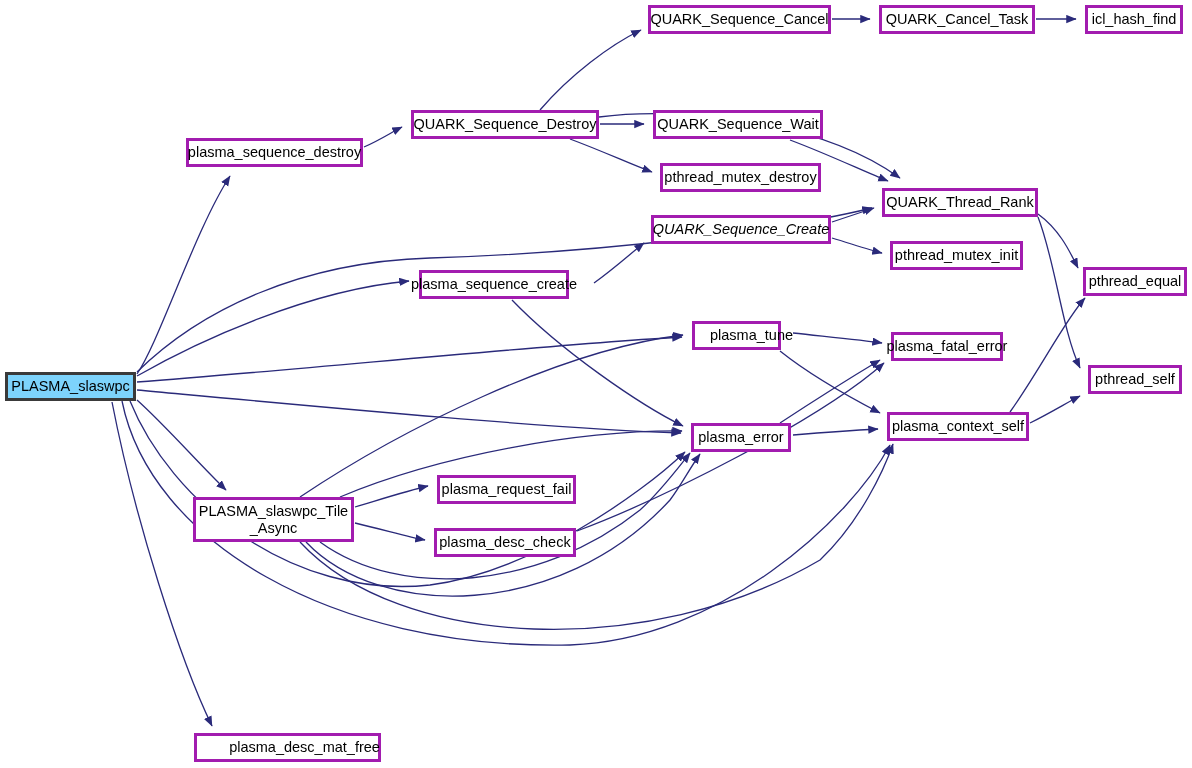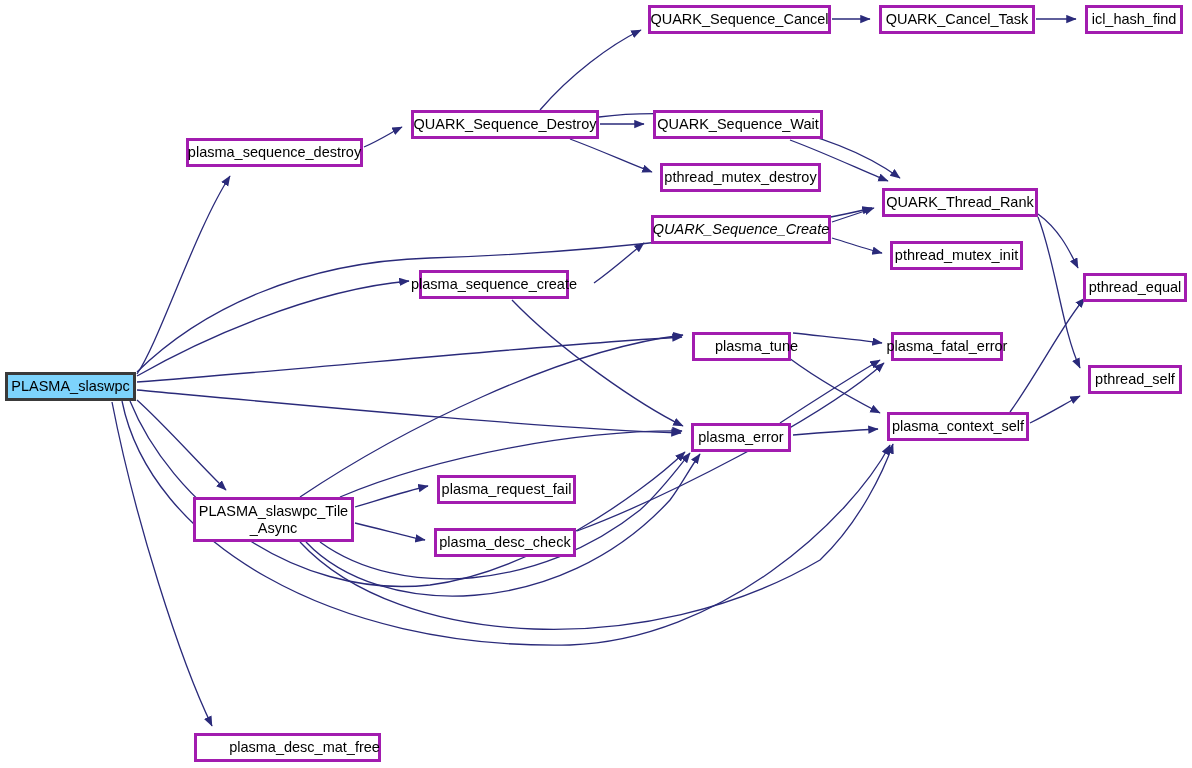--- a/index.html
+++ b/index.html
@@ -97,23 +97,23 @@
       <div class="node" style="left: 186px; top: 138px; width: 177px; height: 29px;">plasma_sequence_destroy</div>
       <div class="node" style="left: 411px; top: 110px; width: 188px; height: 29px;">QUARK_Sequence_Destroy</div>
       <div class="node" style="left: 648px; top: 5px; width: 183px; height: 29px;">QUARK_Sequence_Cancel</div>
       <div class="node" style="left: 879px; top: 5px; width: 156px; height: 29px;">QUARK_Cancel_Task</div>
       <div class="node" style="left: 1085px; top: 5px; width: 98px; height: 29px;">icl_hash_find</div>
       <div class="node" style="left: 653px; top: 110px; width: 170px; height: 29px;">QUARK_Sequence_Wait</div>
       <div class="node" style="left: 660px; top: 163px; width: 161px; height: 29px;">pthread_mutex_destroy</div>
       <div class="node" style="left: 882px; top: 188px; width: 156px; height: 29px;">QUARK_Thread_Rank</div>
       <div class="node" style="left: 651px; top: 215px; width: 180px; height: 29px; font-style: italic;">QUARK_Sequence_Create</div>
       <div class="node" style="left: 890px; top: 241px; width: 133px; height: 29px;">pthread_mutex_init</div>
-      <div class="node" style="left: 1083px; top: 273px; width: 104px; height: 29px;">pthread_equal</div>
+      <div class="node" style="left: 1083px; top: 267px; width: 104px; height: 29px;">pthread_equal</div>
       <div class="node" style="left: 419px; top: 270px; width: 150px; height: 29px;">plasma_sequence_create</div>
-      <div class="node" style="left: 692px; top: 332px; width: 99px; height: 29px; padding-left: 30px;">plasma_tune</div>
+      <div class="node" style="left: 692px; top: 321px; width: 89px; height: 29px; padding-left: 30px;">plasma_tune</div>
       <div class="node" style="left: 891px; top: 332px; width: 112px; height: 29px;">plasma_fatal_error</div>
       <div class="node" style="left: 1088px; top: 365px; width: 94px; height: 29px;">pthread_self</div>
       <div class="node" style="left: 887px; top: 412px; width: 142px; height: 29px;">plasma_context_self</div>
       <div class="node" style="left: 691px; top: 423px; width: 100px; height: 29px;">plasma_error</div>
       <div class="node" style="left: 437px; top: 475px; width: 139px; height: 29px;">plasma_request_fail</div>
       <div class="node" style="left: 193px; top: 497px; width: 161px; height: 45px;">PLASMA_slaswpc_Tile
 _Async</div>
       <div class="node" style="left: 434px; top: 528px; width: 142px; height: 29px;">plasma_desc_check</div>
       <div class="node" style="left: 194px; top: 733px; width: 187px; height: 29px; padding-left: 34px;">plasma_desc_mat_free</div>
     </div>

